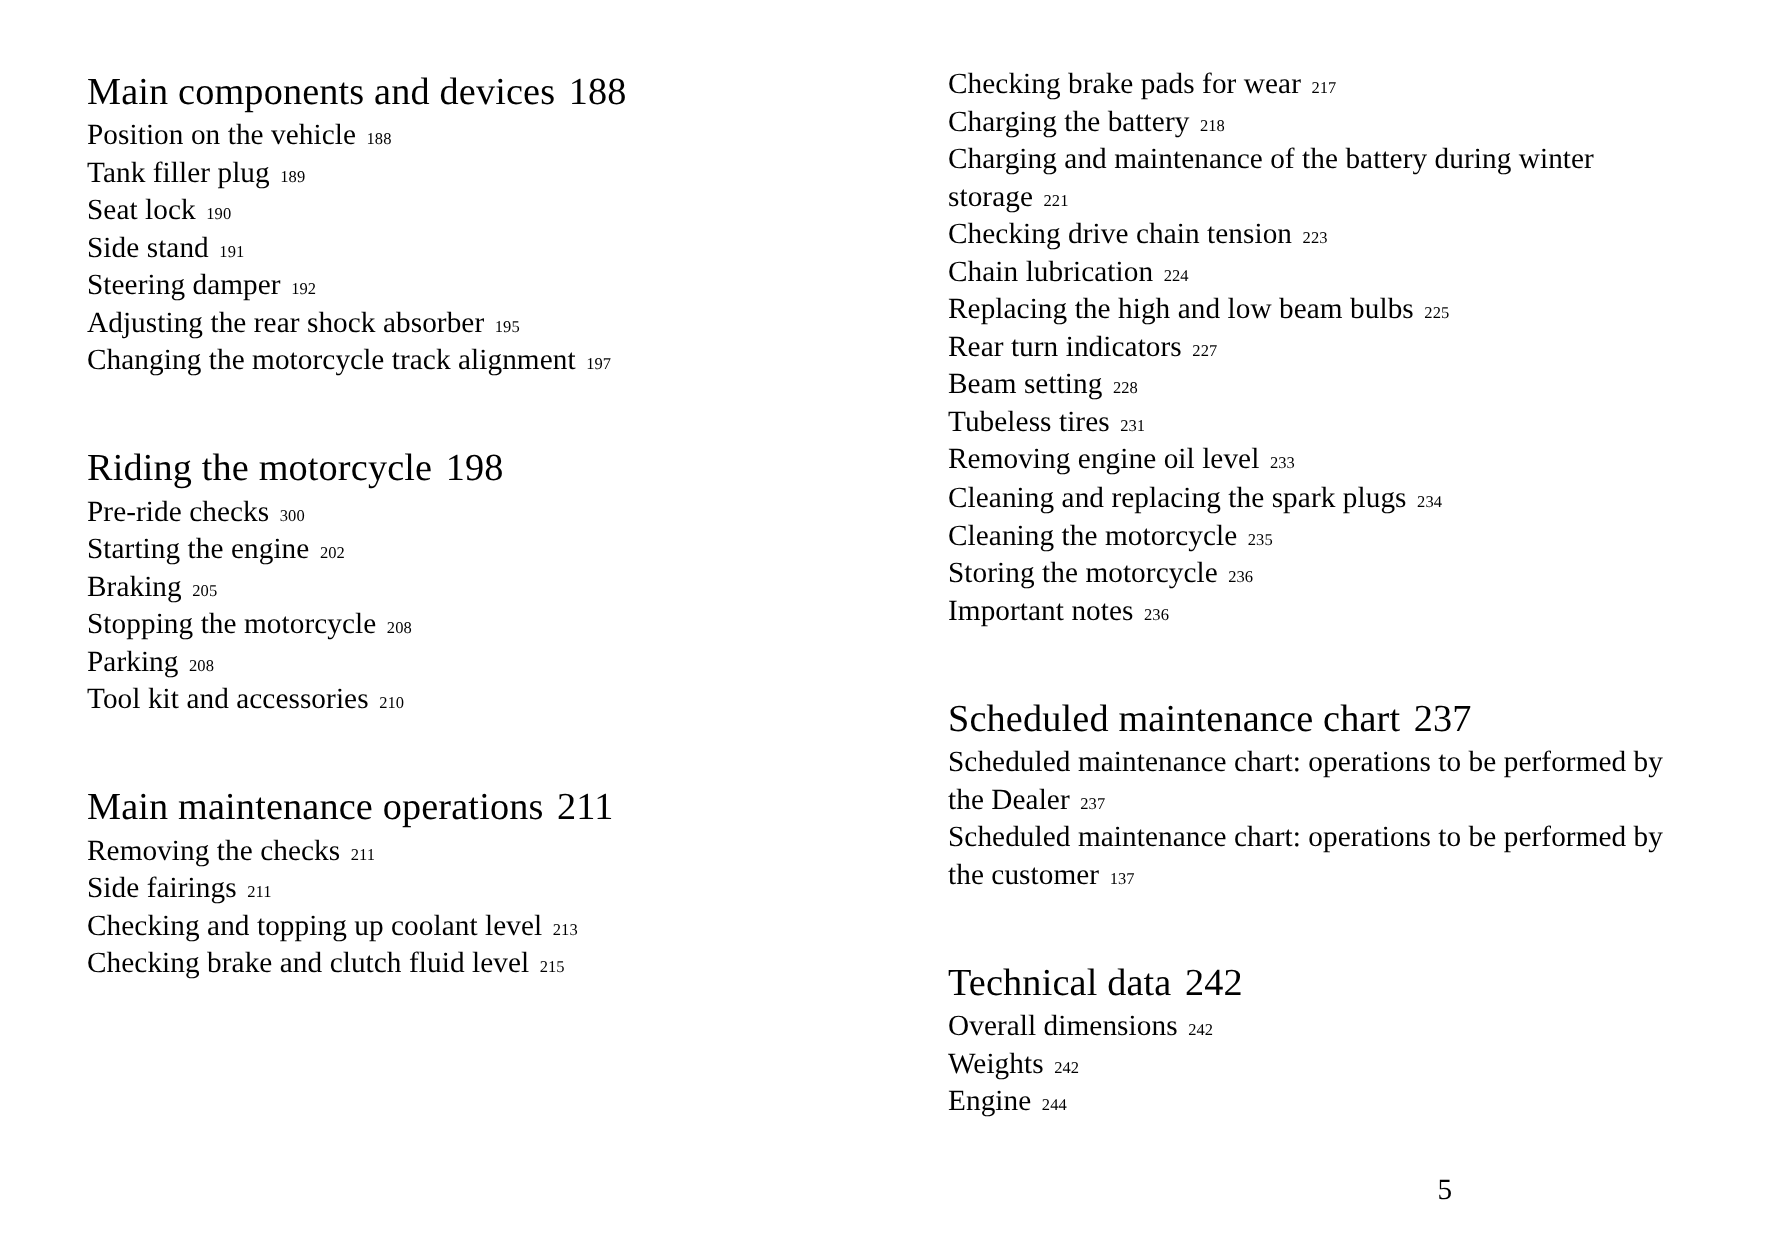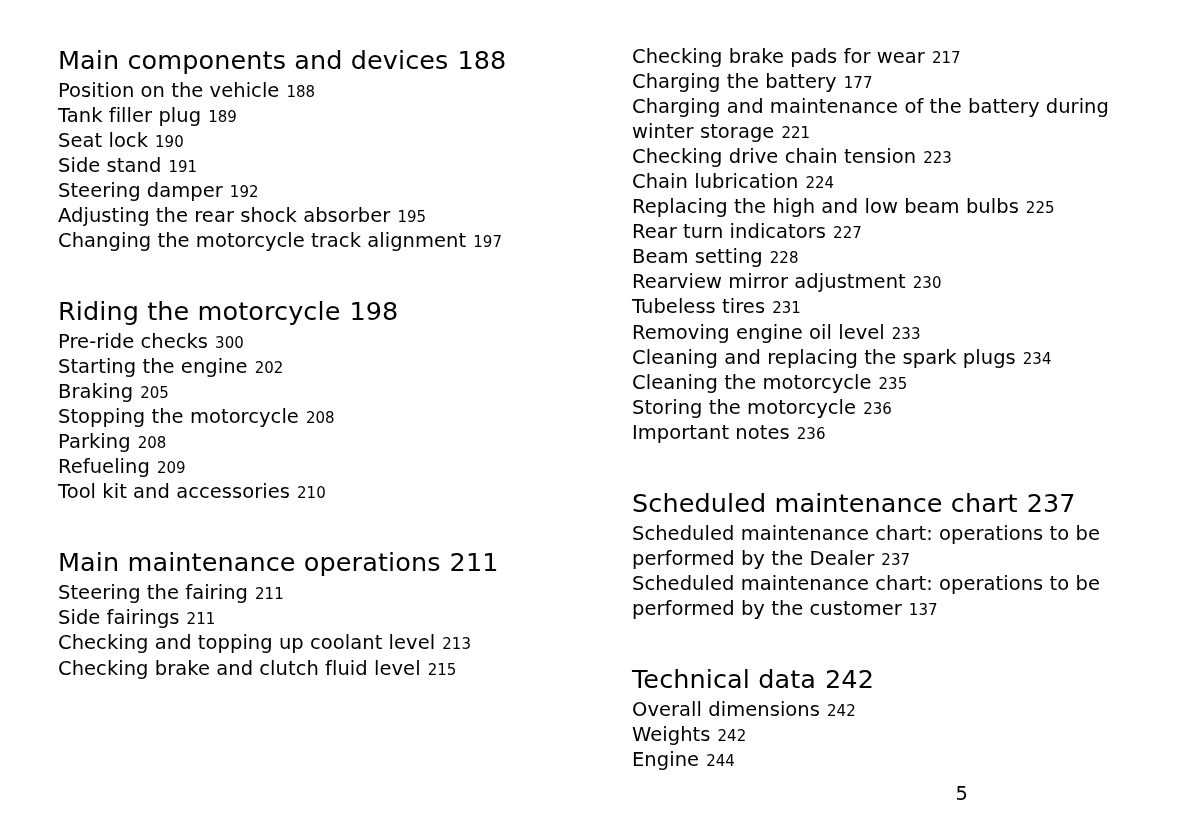--- a/index.html
+++ b/index.html
@@ -13,20 +13,21 @@
     font-family: "DejaVu Sans", sans-serif;
     color: #000000;
     position: relative;
     overflow: hidden;
   }
   .page {
     position: absolute;
     left: 0; top: 0;
     width: 1026px;
     height: 827px;
+    font-family: Liberation Serif, serif;
   }
   .columns {
     position: absolute;
     left: 58px;
     top: 44px;
     width: 1066px;
     display: flex;
     gap: 82px;
   }
   .column {
@@ -48,21 +49,21 @@
   .sec-head .pg {
     font-size: 25.5px;
     margin-left: 9px;
   }
   .entry {
     font-size: 19.5px;
     line-height: 1.285;
     letter-spacing: 0.05px;
   }
   .entry .pg {
-    font-size: 15px;
+    font-size: 11px;
     margin-left: 7px;
   }
   .page-number {
     position: absolute;
     right: 58px;
     bottom: 22px;
     font-size: 19.5px;
   }
 </style>
 </head>
@@ -82,42 +83,40 @@
           <div class="entry"><span>Adjusting the rear shock absorber</span><span class="pg">195</span></div>
           <div class="entry"><span>Changing the motorcycle track alignment</span><span class="pg">197</span></div>
         </div>
         <div class="section">
           <div class="sec-head"><span>Riding the motorcycle</span><span class="pg">198</span></div>
           <div class="entry"><span>Pre-ride checks</span><span class="pg">300</span></div>
           <div class="entry"><span>Starting the engine</span><span class="pg">202</span></div>
           <div class="entry"><span>Braking</span><span class="pg">205</span></div>
           <div class="entry"><span>Stopping the motorcycle</span><span class="pg">208</span></div>
           <div class="entry"><span>Parking</span><span class="pg">208</span></div>
-          <div class="entry"><span>Refueling</span><span class="pg">209</span></div>
           <div class="entry"><span>Tool kit and accessories</span><span class="pg">210</span></div>
         </div>
         <div class="section">
           <div class="sec-head"><span>Main maintenance operations</span><span class="pg">211</span></div>
-          <div class="entry"><span>Steering the fairing</span><span class="pg">211</span></div>
+          <div class="entry"><span>Removing the checks</span><span class="pg">211</span></div>
           <div class="entry"><span>Side fairings</span><span class="pg">211</span></div>
           <div class="entry"><span>Checking and topping up coolant level</span><span class="pg">213</span></div>
           <div class="entry"><span>Checking brake and clutch fluid level</span><span class="pg">215</span></div>
         </div>
       </div>
     <div class="column" id="col-right">
         <div class="section">
           <div class="entry"><span>Checking brake pads for wear</span><span class="pg">217</span></div>
-          <div class="entry"><span>Charging the battery</span><span class="pg">177</span></div>
+          <div class="entry"><span>Charging the battery</span><span class="pg">218</span></div>
           <div class="entry"><span>Charging and maintenance of the battery during winter storage</span><span class="pg">221</span></div>
           <div class="entry"><span>Checking drive chain tension</span><span class="pg">223</span></div>
           <div class="entry"><span>Chain lubrication</span><span class="pg">224</span></div>
           <div class="entry"><span>Replacing the high and low beam bulbs</span><span class="pg">225</span></div>
           <div class="entry"><span>Rear turn indicators</span><span class="pg">227</span></div>
           <div class="entry"><span>Beam setting</span><span class="pg">228</span></div>
-          <div class="entry"><span>Rearview mirror adjustment</span><span class="pg">230</span></div>
           <div class="entry"><span>Tubeless tires</span><span class="pg">231</span></div>
           <div class="entry"><span>Removing engine oil level</span><span class="pg">233</span></div>
           <div class="entry"><span>Cleaning and replacing the spark plugs</span><span class="pg">234</span></div>
           <div class="entry"><span>Cleaning the motorcycle</span><span class="pg">235</span></div>
           <div class="entry"><span>Storing the motorcycle</span><span class="pg">236</span></div>
           <div class="entry"><span>Important notes</span><span class="pg">236</span></div>
         </div>
         <div class="section">
           <div class="sec-head"><span>Scheduled maintenance chart</span><span class="pg">237</span></div>
           <div class="entry"><span>Scheduled maintenance chart: operations to be performed by the Dealer</span><span class="pg">237</span></div>

